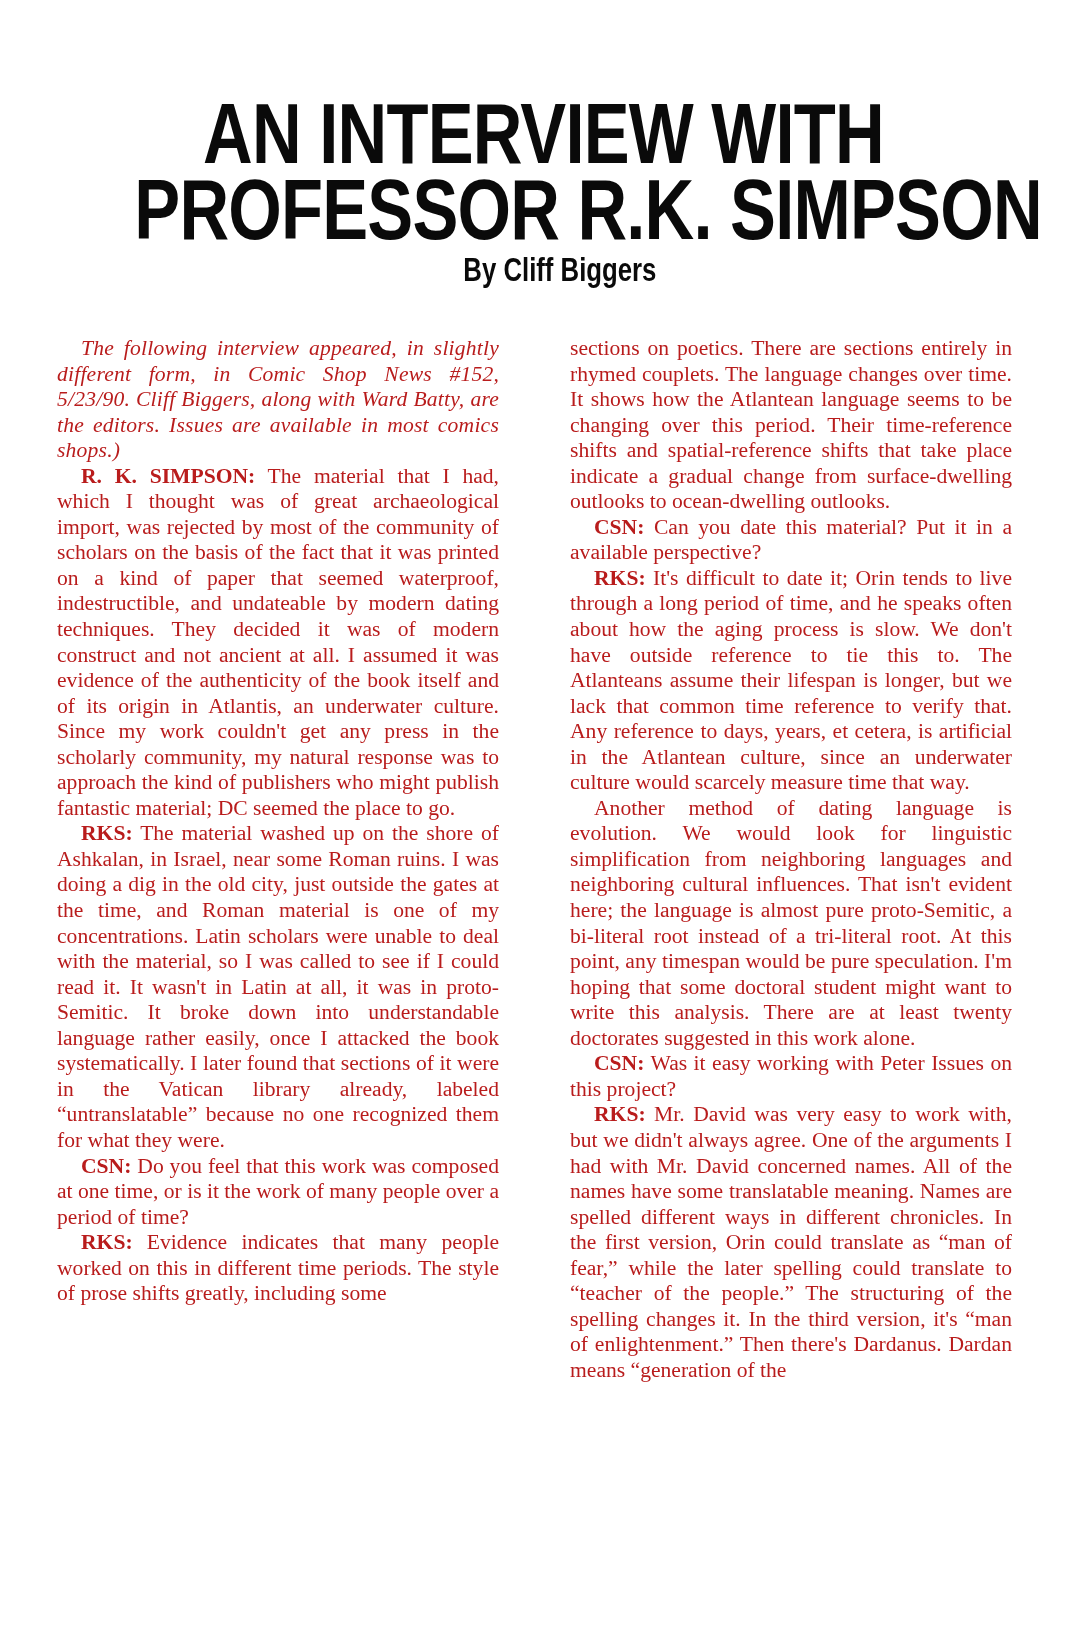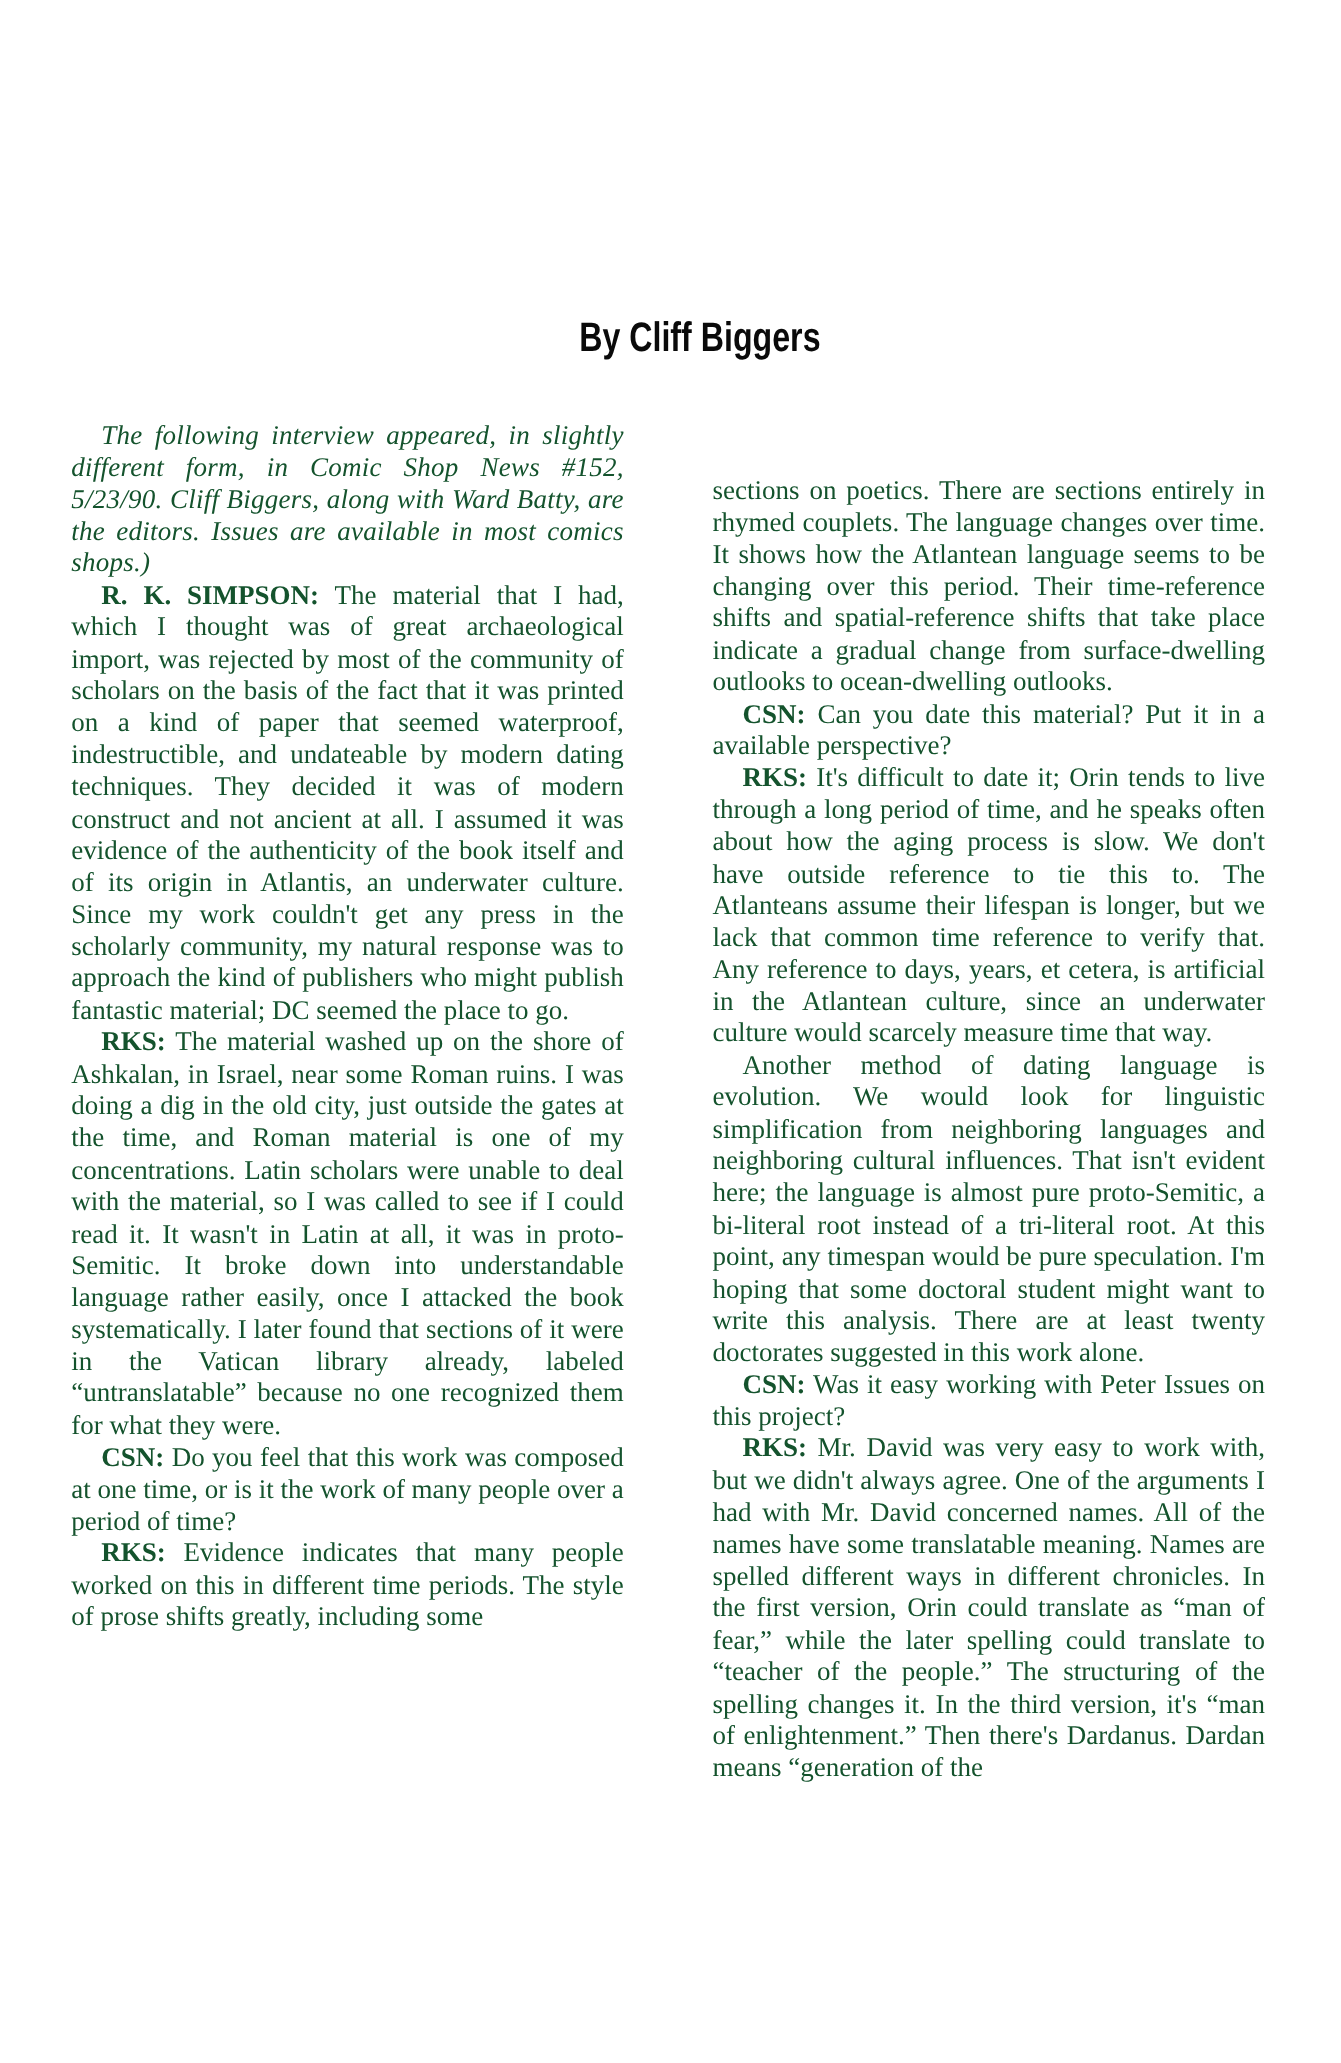--- a/index.html
+++ b/index.html
@@ -49,34 +49,38 @@
       white-space: nowrap;
     }
     .column {
       position: absolute;
       top: 336px;
       width: 442px;
       font-family: "Liberation Serif", serif;
       font-size: 21.6px;
       line-height: 25.55px;
       text-align: justify;
-      color: #14532d;
+      color: #b91c1c;
     }
     .col-left { left: 57px; }
-    .col-right { left: 570px; margin-top: 44px; }
+    .col-right { left: 570px; }
     .para { margin: 0; text-indent: 0; hyphens: manual; }
     .para.indent { text-indent: 24px; }
     .para.intro { font-style: italic; text-indent: 24px; letter-spacing: 0.2px; }
     .speaker { font-weight: bold; }
   </style>
 </head>
 <body>
 
 <div class="page">
 
+  <h1 class="title">
+    <span class="line line1">AN INTERVIEW WITH</span>
+    <span class="line line2">PROFESSOR R.K. SIMPSON</span>
+  </h1>
 
   <div class="byline">By Cliff Biggers</div>
 
   <div class="column col-left">
     <p class="para intro">
       <span>The following interview appeared, in slightly different form, in Comic Shop News #152, 5/23/90. Cliff Biggers, along with Ward Batty, are the editors. Issues are available in most comics shops.)</span>
     </p>
     <p class="para indent">
       <span class="speaker">R. K. SIMPSON:</span><span> The material that I had, which I thought was of great archaeological import, was rejected by most of the community of scholars on the basis of the fact that it was printed on a kind of paper that seemed waterproof, indestructible, and undateable by modern dating techniques. They decided it was of modern construct and not ancient at all. I assumed it was evidence of the authenticity of the book itself and of its origin in Atlantis, an underwater culture. Since my work couldn't get any press in the scholarly community, my natural response was to approach the kind of publishers who might publish fantastic material; DC seemed the place to go.</span>
     </p>

